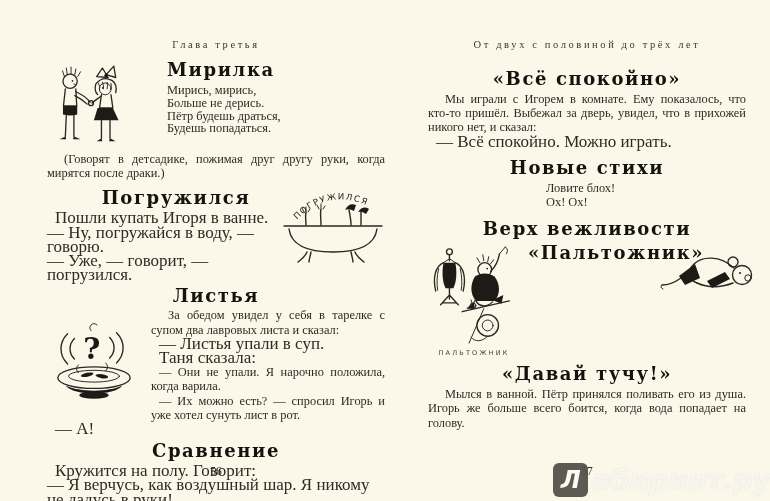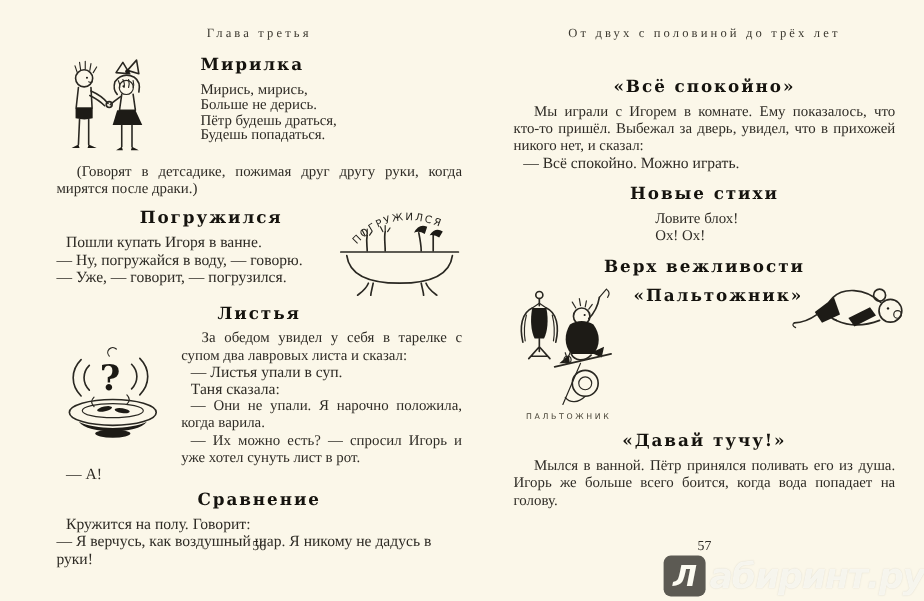--- a/index.html
+++ b/index.html
@@ -1,36 +1,36 @@
 <!DOCTYPE html>
 <html><head>
 <meta charset="utf-8">
 <style>
   html,body { margin:0; padding:0; background:#e8e4d8; }
   .spread {
     position:relative; width:770px; height:501px;
     background:#fbf7e9; overflow:hidden;
     font-family:"Liberation Serif", serif; color:#2e2b25;
   }
-  .page { position:absolute; top:0; height:463px; }
+  .page { position:absolute; top:16px; height:463px; }
   .page-left  { left:47px;  width:338px; }
   .page-right { left:428px; width:318px; }
 
   .running-head {
     margin-top:23px; text-align:center;
     font-size:10.5px; letter-spacing:2.6px; color:#3c3930;
   }
   .sec-title {
     font-family:"DejaVu Serif", serif;
-    font-weight:bold; font-size:14px; line-height:16px;
+    font-weight:bold; font-size:18px; line-height:16px;
     letter-spacing:1.6px; color:#15130e; text-align:center;
   }
   .p  { margin:0; font-size:12.4px; line-height:14.2px; text-align:justify; }
   .ind { text-indent:17px; }
-  .d  { margin:0; font-size:13px; line-height:14.2px; text-align:left; text-indent:8px; }
+  .d  { margin:0; font-size:17px; line-height:14.2px; text-align:left; text-indent:8px; }
   .poem-line { margin:0; font-size:12.4px; line-height:12.8px; text-align:left; }
 
   .fl { float:left; }
   .fr { float:right; }
   .clr { clear:both; }
 
   .ill svg { display:block; }
   .ill-caption {
     font-family:"DejaVu Sans", sans-serif;
     font-size:6.5px; letter-spacing:2.2px; color:#474336;
@@ -181,21 +181,21 @@
     </div>
 
     <div class="page-num">56</div>
   </div>
 
   <div class="page page-right">
 
     <div class="running-head">От двух с половиной до трёх лет</div>
 
     <div>
-      <div class="sec-title" style="margin-top:31px;">«Всё спокойно»</div>
+      <div class="sec-title" style="margin-top:21px;">«Всё спокойно»</div>
       <p class="p ind" style="margin-top:5px;">Мы играли с Игорем в комнате. Ему показалось, что кто-то пришёл. Выбежал за дверь, увидел, что в прихожей никого нет, и сказал:</p>
       <p class="d">— Всё спокойно. Можно играть.</p>
     </div>
 
     <div>
       <div class="sec-title" style="margin-top:11px;">Новые стихи</div>
       <div style="margin-top:5px;">
         <p class="poem-line" style="padding-left:118px; line-height:14.2px;">Ловите блох!</p>
         <p class="poem-line" style="padding-left:118px; line-height:14.2px;">Ох! Ох!</p>
       </div>

